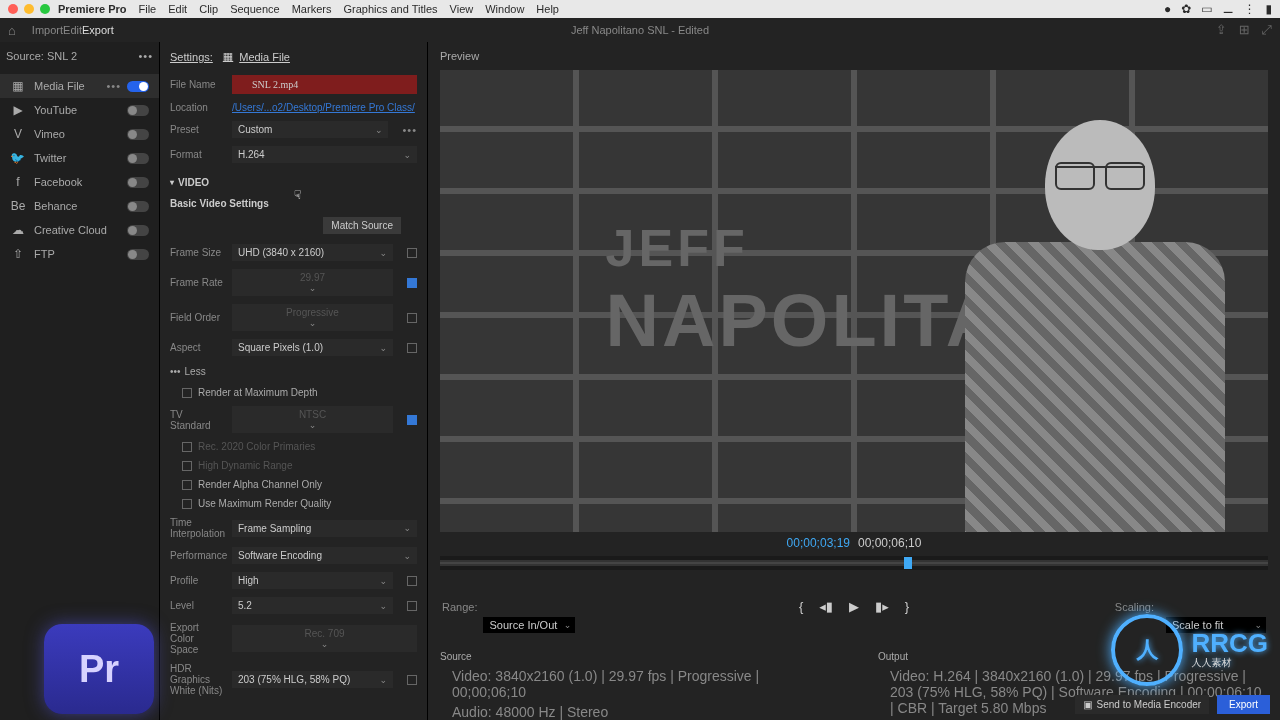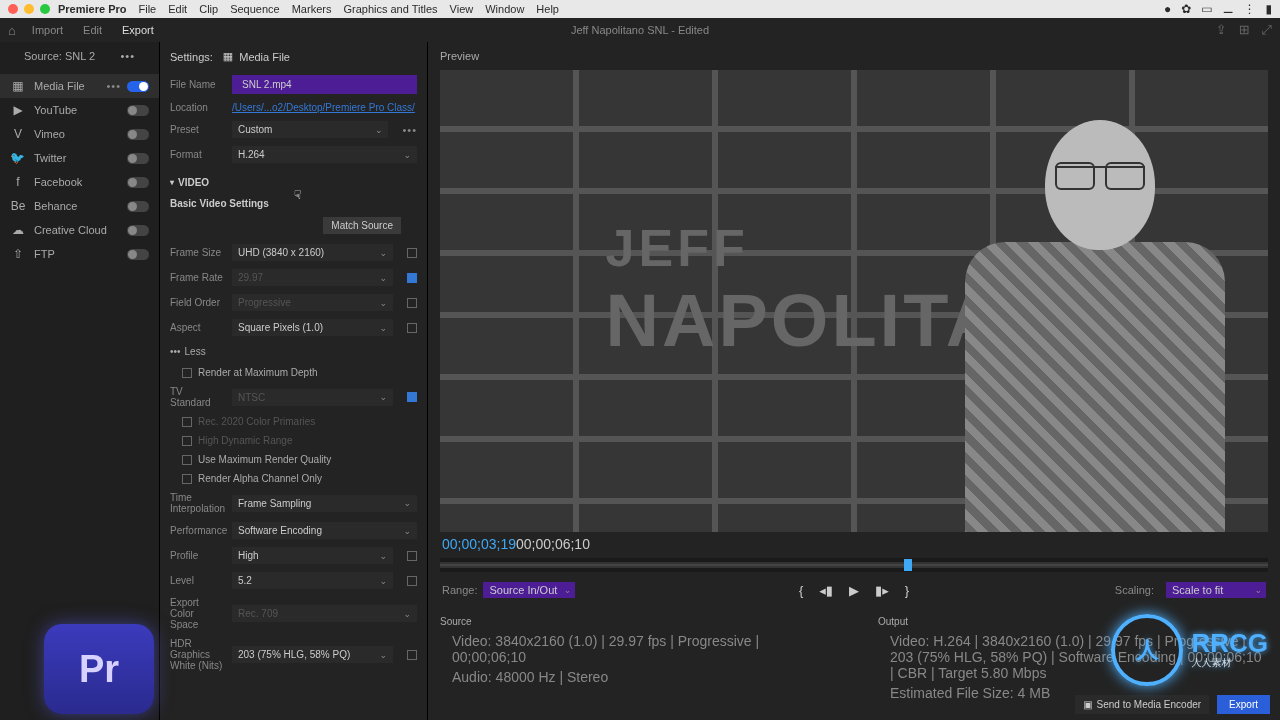--- a/index.html
+++ b/index.html
@@ -7,51 +7,51 @@
   
   .mac-menu { height:18px; background:#e8e8e8; display:flex; align-items:center; padding:0 8px; color:#2b2b2b; }
   .traffic { display:flex; gap:6px; margin-right:8px;}
   .dot { width:10px; height:10px; border-radius:50%; }
   .menu-items { display:flex; gap:12px; font-size:11px; }
   .menu-items span:first-child { font-weight:600; }
   .mac-right { margin-left:auto; display:flex; gap:10px; font-size:12px;}
   
   .topbar { height:24px; background:#232323; display:flex; align-items:center; padding:0 8px; font-size:11px; color:#888;}
   .topbar .home { margin-right:16px; font-size:13px;}
-  .topbar .tabs { display:flex; gap:20px;}
+  .topbar .tabs { display:flex; }
   .topbar .tabs span.active{ color:#ddd;}
   .topbar .title { position:absolute; left:50%; transform:translateX(-50%); color:#888;}
   .topbar .rbtns { margin-left:auto; display:flex; gap:12px; font-size:13px; color:#666;}
   
   .main { display:flex; height:calc(100% - 42px); }
   .col-left { width:160px; background:#1f1f1f; border-right:1px solid #000;}
   .col-mid { width:268px; background:#232323; border-right:1px solid #000; overflow:hidden;}
   .col-right { flex:1; background:#232323; display:flex; flex-direction:column;}
   
-  .src-hdr { display:flex; align-items:center; padding:8px 24px; color:#aaa;justify-content:flex-end;}
+  .src-hdr { display:flex; align-items:center; padding:8px 6px; color:#aaa;justify-content:flex-end;}
   .src-hdr .dots{ margin-left:auto; letter-spacing:1px;}
   .dest-list { padding:4px 0;}
   .dest-row { display:flex; align-items:center; padding:4px 10px; height:24px;}
   .dest-row.active { background:#2e2e2e;}
   .dest-row .ic { width:16px; margin-right:8px; font-size:12px; color:#aaa; text-align:center;}
   .dest-row .lbl { flex:1; color:#aaa;}
   .dest-row .dots { color:#888; margin-right:6px; letter-spacing:1px;}
   .toggle { width:22px; height:11px; border-radius:6px; background:#444; position:relative;}
   .toggle::after{content:""; position:absolute; width:9px; height:9px; border-radius:50%; background:#888; top:1px; left:1px;}
   .toggle.on{ background:#2563eb;}
   .toggle.on::after{ left:12px; background:#fff;}
   
-  .set-hdr{ display:flex; align-items:flex-end; padding:8px 10px;}
+  .set-hdr{ display:flex; align-items:flex-end; padding:8px 10px;text-decoration:underline;}
   .set-hdr .ic{ margin:0 6px 0 10px;}
   .form-row{ display:flex; align-items:center; padding:4px 10px; gap:8px;}
   .form-row .flabel{ width:54px; color:#888; font-size:10px;}
-  .finput{ flex:1; background:#4c1d95; color:#ccc; padding:4px 10px; border:none; font-size:10px;}
+  .finput{ flex:1; background:#7f1d1d; color:#ccc; padding:4px 20px; border:none; font-size:10px;font-family:Liberation Serif, serif;}
   .flink{ color:#3478d6; text-decoration:underline; font-size:10px;}
   .fselect{ flex:1; background:#2a2a2a; color:#ccc; padding:3px 6px; border:none; font-size:10px; display:flex; justify-content:space-between; align-items:center;}
-  .fselect.dis{ color:#555;}
+  .fselect.dis{ color:#555;flex-direction:column;}
   .chev{ color:#888; font-size:9px;}
   .row-more{ color:#888; letter-spacing:1px; margin-left:6px;}
   .chk{ width:10px; height:10px; border:1px solid #666; margin-left:6px; display:inline-block;}
   .chk.on{ background:#3478d6; border-color:#3478d6;}
   .sect-hdr{ display:flex; align-items:center; padding:10px 10px 4px 10px; text-transform:uppercase; font-weight:600; font-size:10px;}
   .sect-hdr .caret{ margin-right:4px; font-size:8px;}
   .sect-hdr .tgl{ margin-left:auto;}
   .sub-hdr{ padding:6px 10px; font-weight:600; font-size:10px; color:#ccc;}
   .match-row{ display:flex; justify-content:flex-end; padding:2px 26px 6px 10px;}
   .match-btn{ background:#3a3a3a; color:#ccc; font-size:10px; padding:3px 8px; border:none;}
@@ -66,29 +66,29 @@
   .brick{ background:#777;}
   .pv-text{ position:absolute; left:20%; top:32%; color:#666; font-weight:800; text-align:left;}
   .pv-text .fn{ font-size:52px; letter-spacing:4px;}
   .pv-text .ln{ font-size:74px; letter-spacing:3px;}
   .person{ position:absolute; right:4%; bottom:0; width:280px; height:430px;}
   .person .head{ width:110px; height:130px; background:#bbb; border-radius:50% 50% 48% 48%; position:absolute; top:18px; left:90px;}
   .person .body{ width:260px; height:300px; background:repeating-linear-gradient(45deg,#888,#888 8px,#666 8px,#666 16px); position:absolute; top:140px; left:10px; border-radius:40px 40px 0 0;}
   .glasses{ position:absolute; top:64px; left:100px; width:90px; height:22px; border-top:2px solid #333;}
   .glasses::before,.glasses::after{content:"";position:absolute;top:-6px;width:36px;height:24px;border:2px solid #333;border-radius:6px;}
   .glasses::before{left:0;} .glasses::after{right:0;}
-  .time-row{ display:flex; justify-content:flex-start; padding:4px 2px; font-size:14px;}
+  .time-row{ display:flex; justify-content:center; padding:4px 2px; font-size:12px;gap:8px;}
   .time-row .cur{ color:#3fa9f5;}
   .scrub{ height:14px; background:#1a1a1a; position:relative; margin-top:2px;}
   .scrub .track{ position:absolute; top:6px; left:0; right:0; height:2px; background:#444;}
   .scrub .range{ position:absolute; top:4px; left:0; right:0; height:6px; background:#333;}
   .scrub .head{ position:absolute; top:1px; left:56%; width:8px; height:12px; background:#3fa9f5;}
   .ctrl-row{ display:flex; align-items:center; padding:10px 2px;}
   .ctrl-row .lab{ color:#888; margin-right:6px;}
-  .ctrl-row .sel{ background:#4c1d95; padding:2px 18px 2px 6px; position:relative; color:#ccc;}
+  .ctrl-row .sel{ background:#000000; padding:2px 18px 2px 6px; position:relative; color:#ccc;margin-top:37px;}
   .ctrl-row .sel .chev{ position:absolute; right:4px; top:3px;}
   .transport{ position:absolute; left:50%; transform:translateX(-50%); display:flex; gap:16px; font-size:13px; color:#ccc;}
   .ctrl-row .scale{ margin-left:auto; display:flex; align-items:center; gap:6px;}
   .so-row{ display:flex; padding:4px 12px 0 12px; gap:48px;}
   .so-col{ flex:1;}
   .so-col .h{ color:#aaa; font-size:10px; padding:4px 0;}
   .so-col .line{ color:#888; font-size:14px; padding:2px 0 2px 12px;}
   
   .bottom-actions{ position:absolute; bottom:6px; right:10px; display:flex; gap:8px; align-items:center;}
   .btn-me{ background:#2a2a2a; color:#ccc; padding:4px 8px; font-size:10px; border:none; display:flex; gap:4px; align-items:center;}
@@ -299,25 +299,25 @@
     <div class="chk-row dis">
         <span class="chk"></span>
         <span>Rec. 2020 Color Primaries</span>
       </div>
     <div class="chk-row dis">
         <span class="chk"></span>
         <span>High Dynamic Range</span>
       </div>
     <div class="chk-row">
         <span class="chk"></span>
-        <span>Use Maximum Render Quality</span>
+        <span>Render Alpha Channel Only</span>
       </div>
     <div class="chk-row">
         <span class="chk"></span>
-        <span>Render Alpha Channel Only</span>
+        <span>Use Maximum Render Quality</span>
       </div>
     <div class="form-row">
       <span class="flabel" style="width:54px;line-height:1.1">Time Interpolation</span>
       <div class="fselect">
           <span>Frame Sampling</span>
           <span class="chev">⌄</span>
         </div>
     </div>
 
     <div class="form-row">

